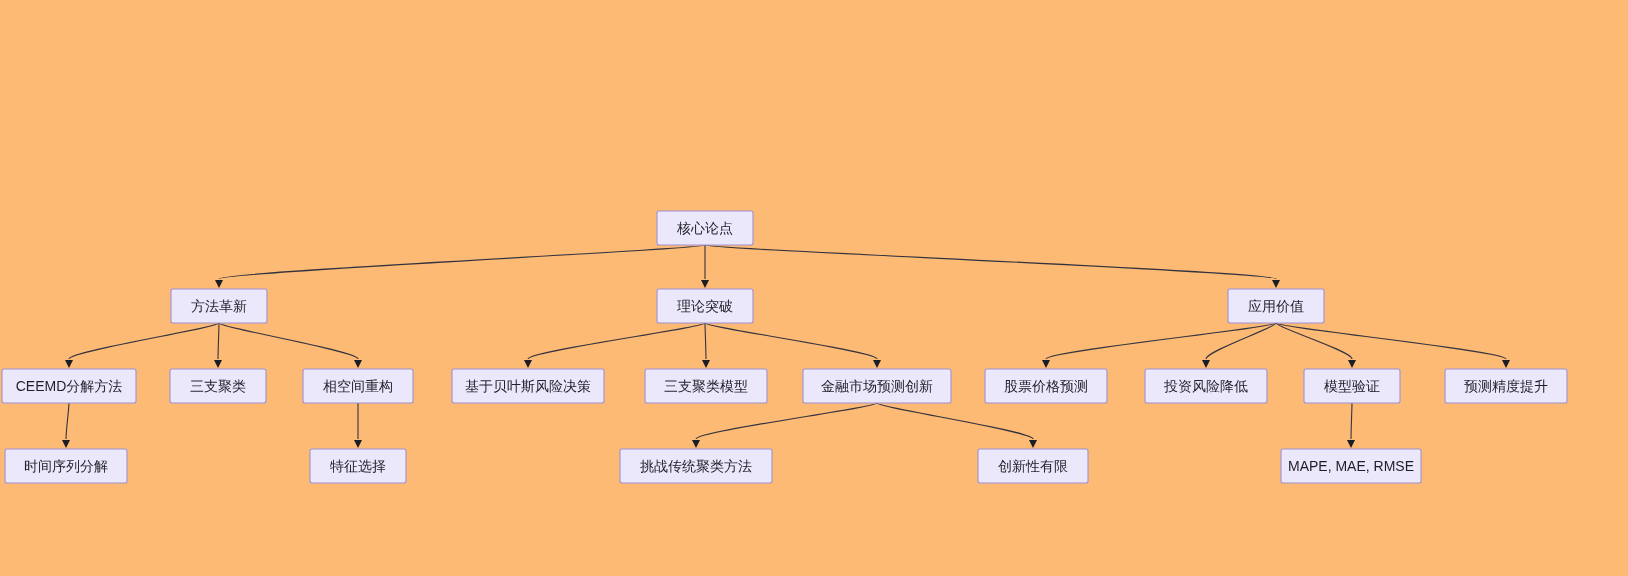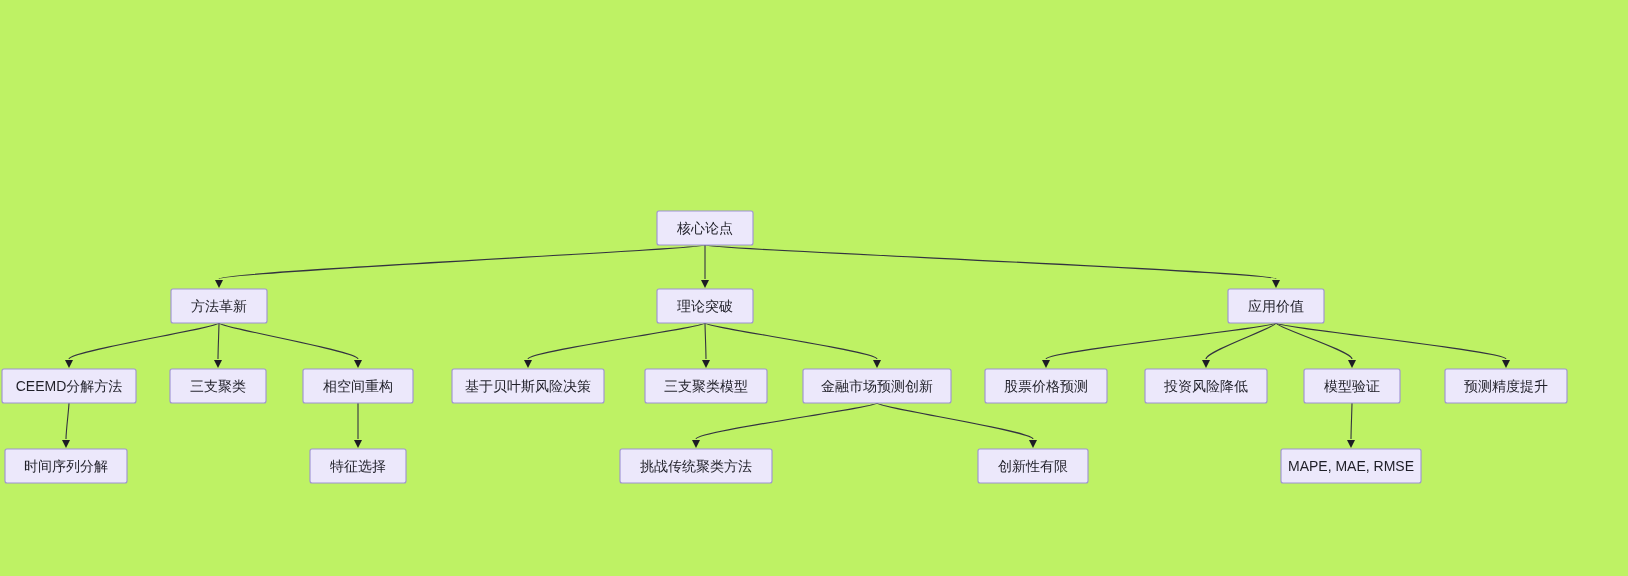--- a/index.html
+++ b/index.html
@@ -10,21 +10,21 @@
   body {
     width: 1628px;
     height: 576px;
     font-family: "Liberation Sans", "DejaVu Sans", sans-serif;
     overflow: hidden;
   }
   #diagram-root {
     position: relative;
     width: 1628px;
     height: 576px;
-    background: #bef264;
+    background: #fdba74;
   }
   svg#flowchart {
     position: absolute;
     left: 0;
     top: 0;
     width: 1628px;
     height: 576px;
     display: block;
   }
   .node-rect {

